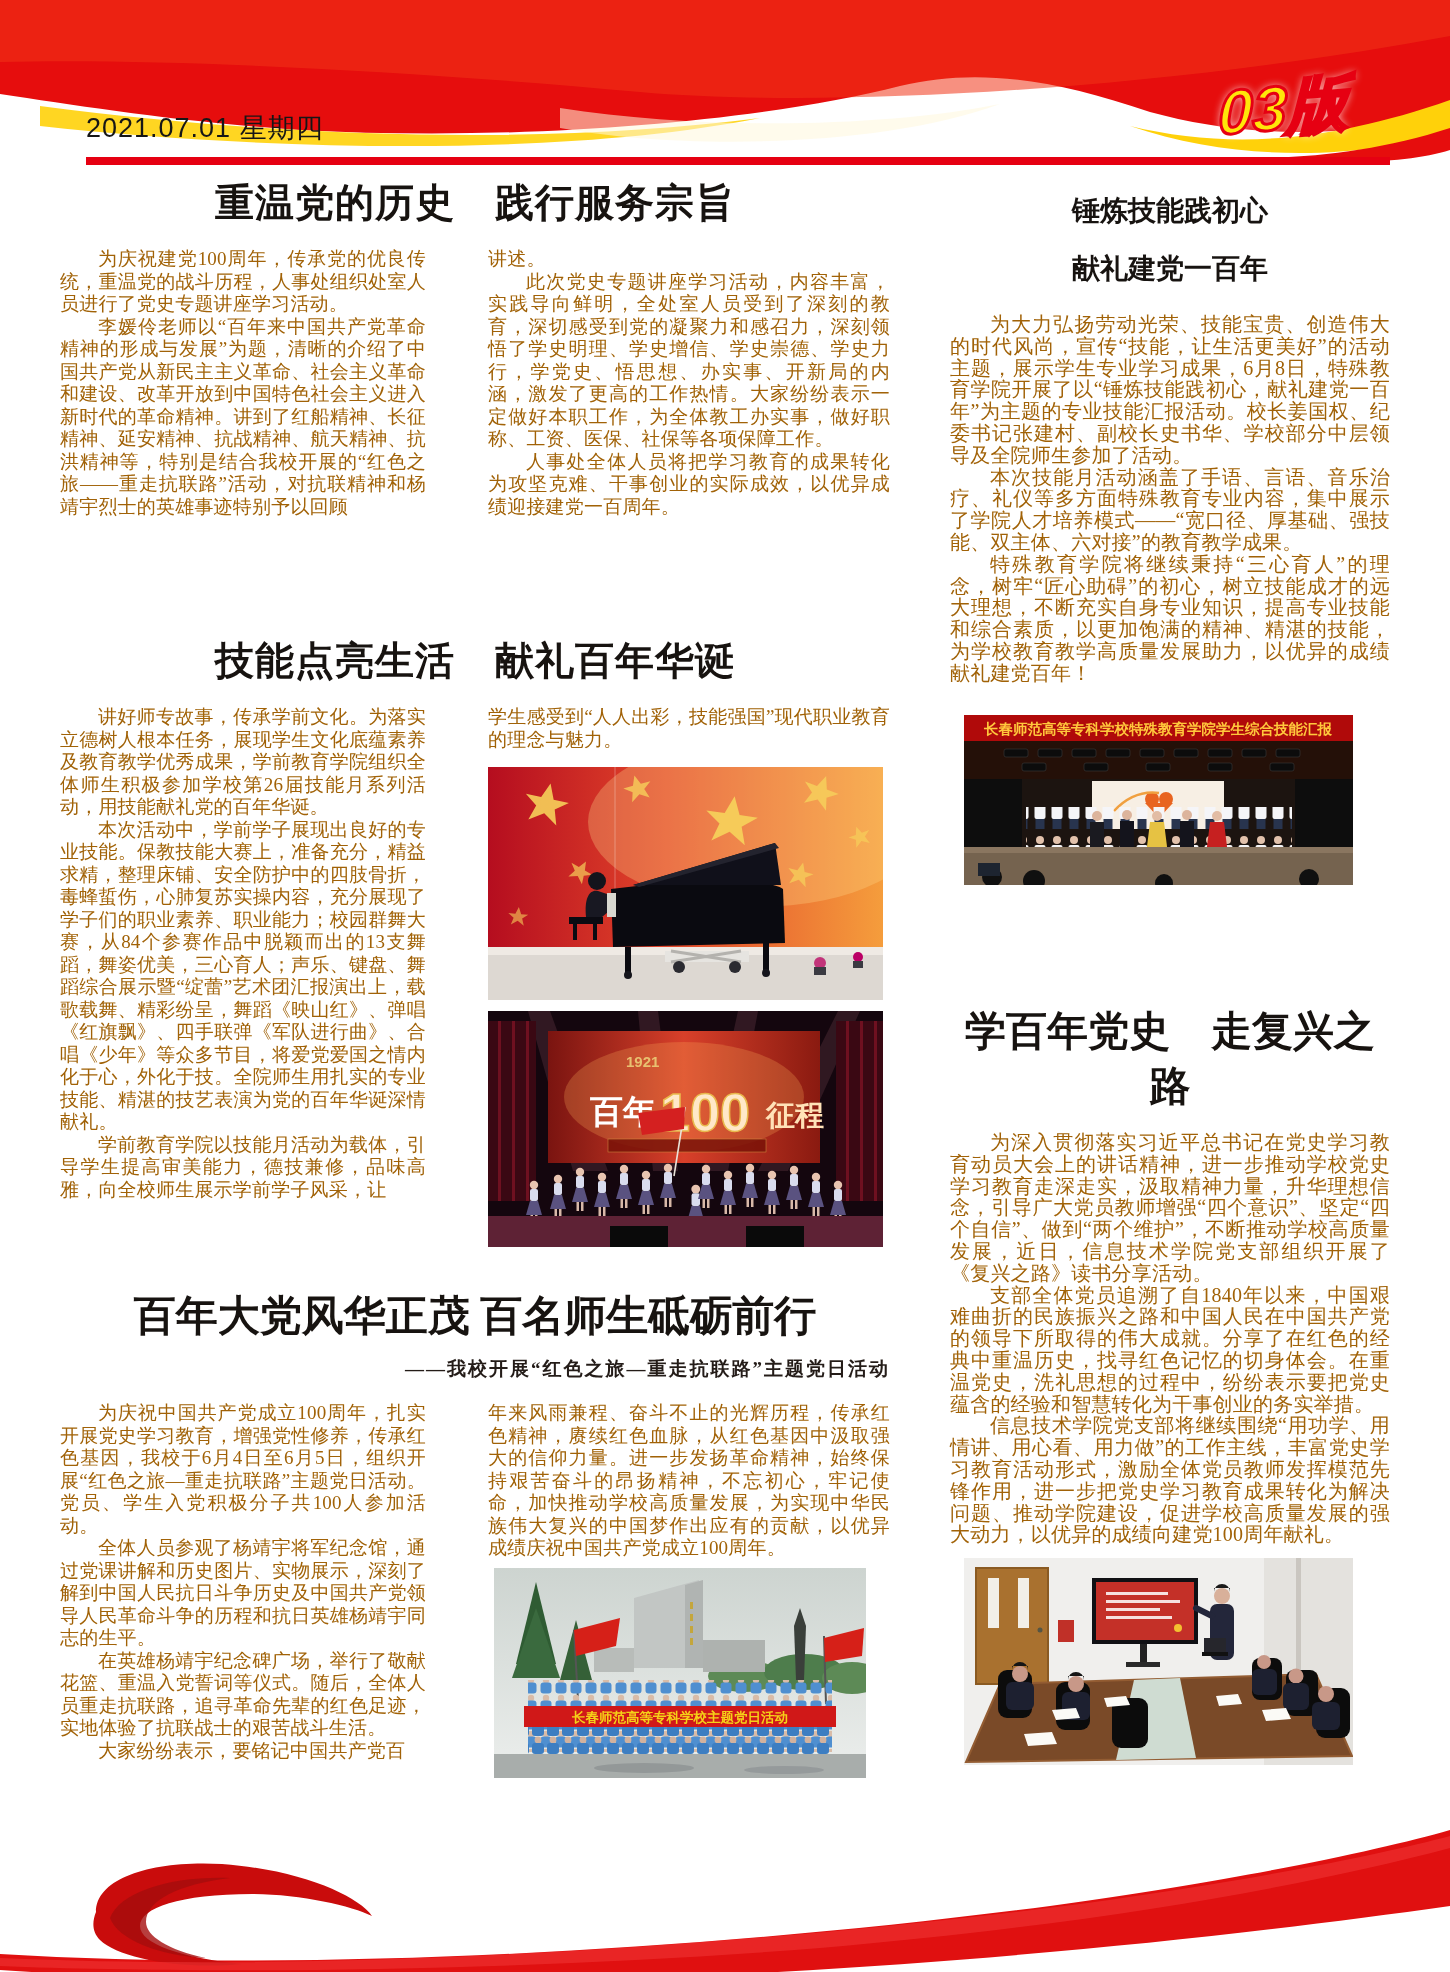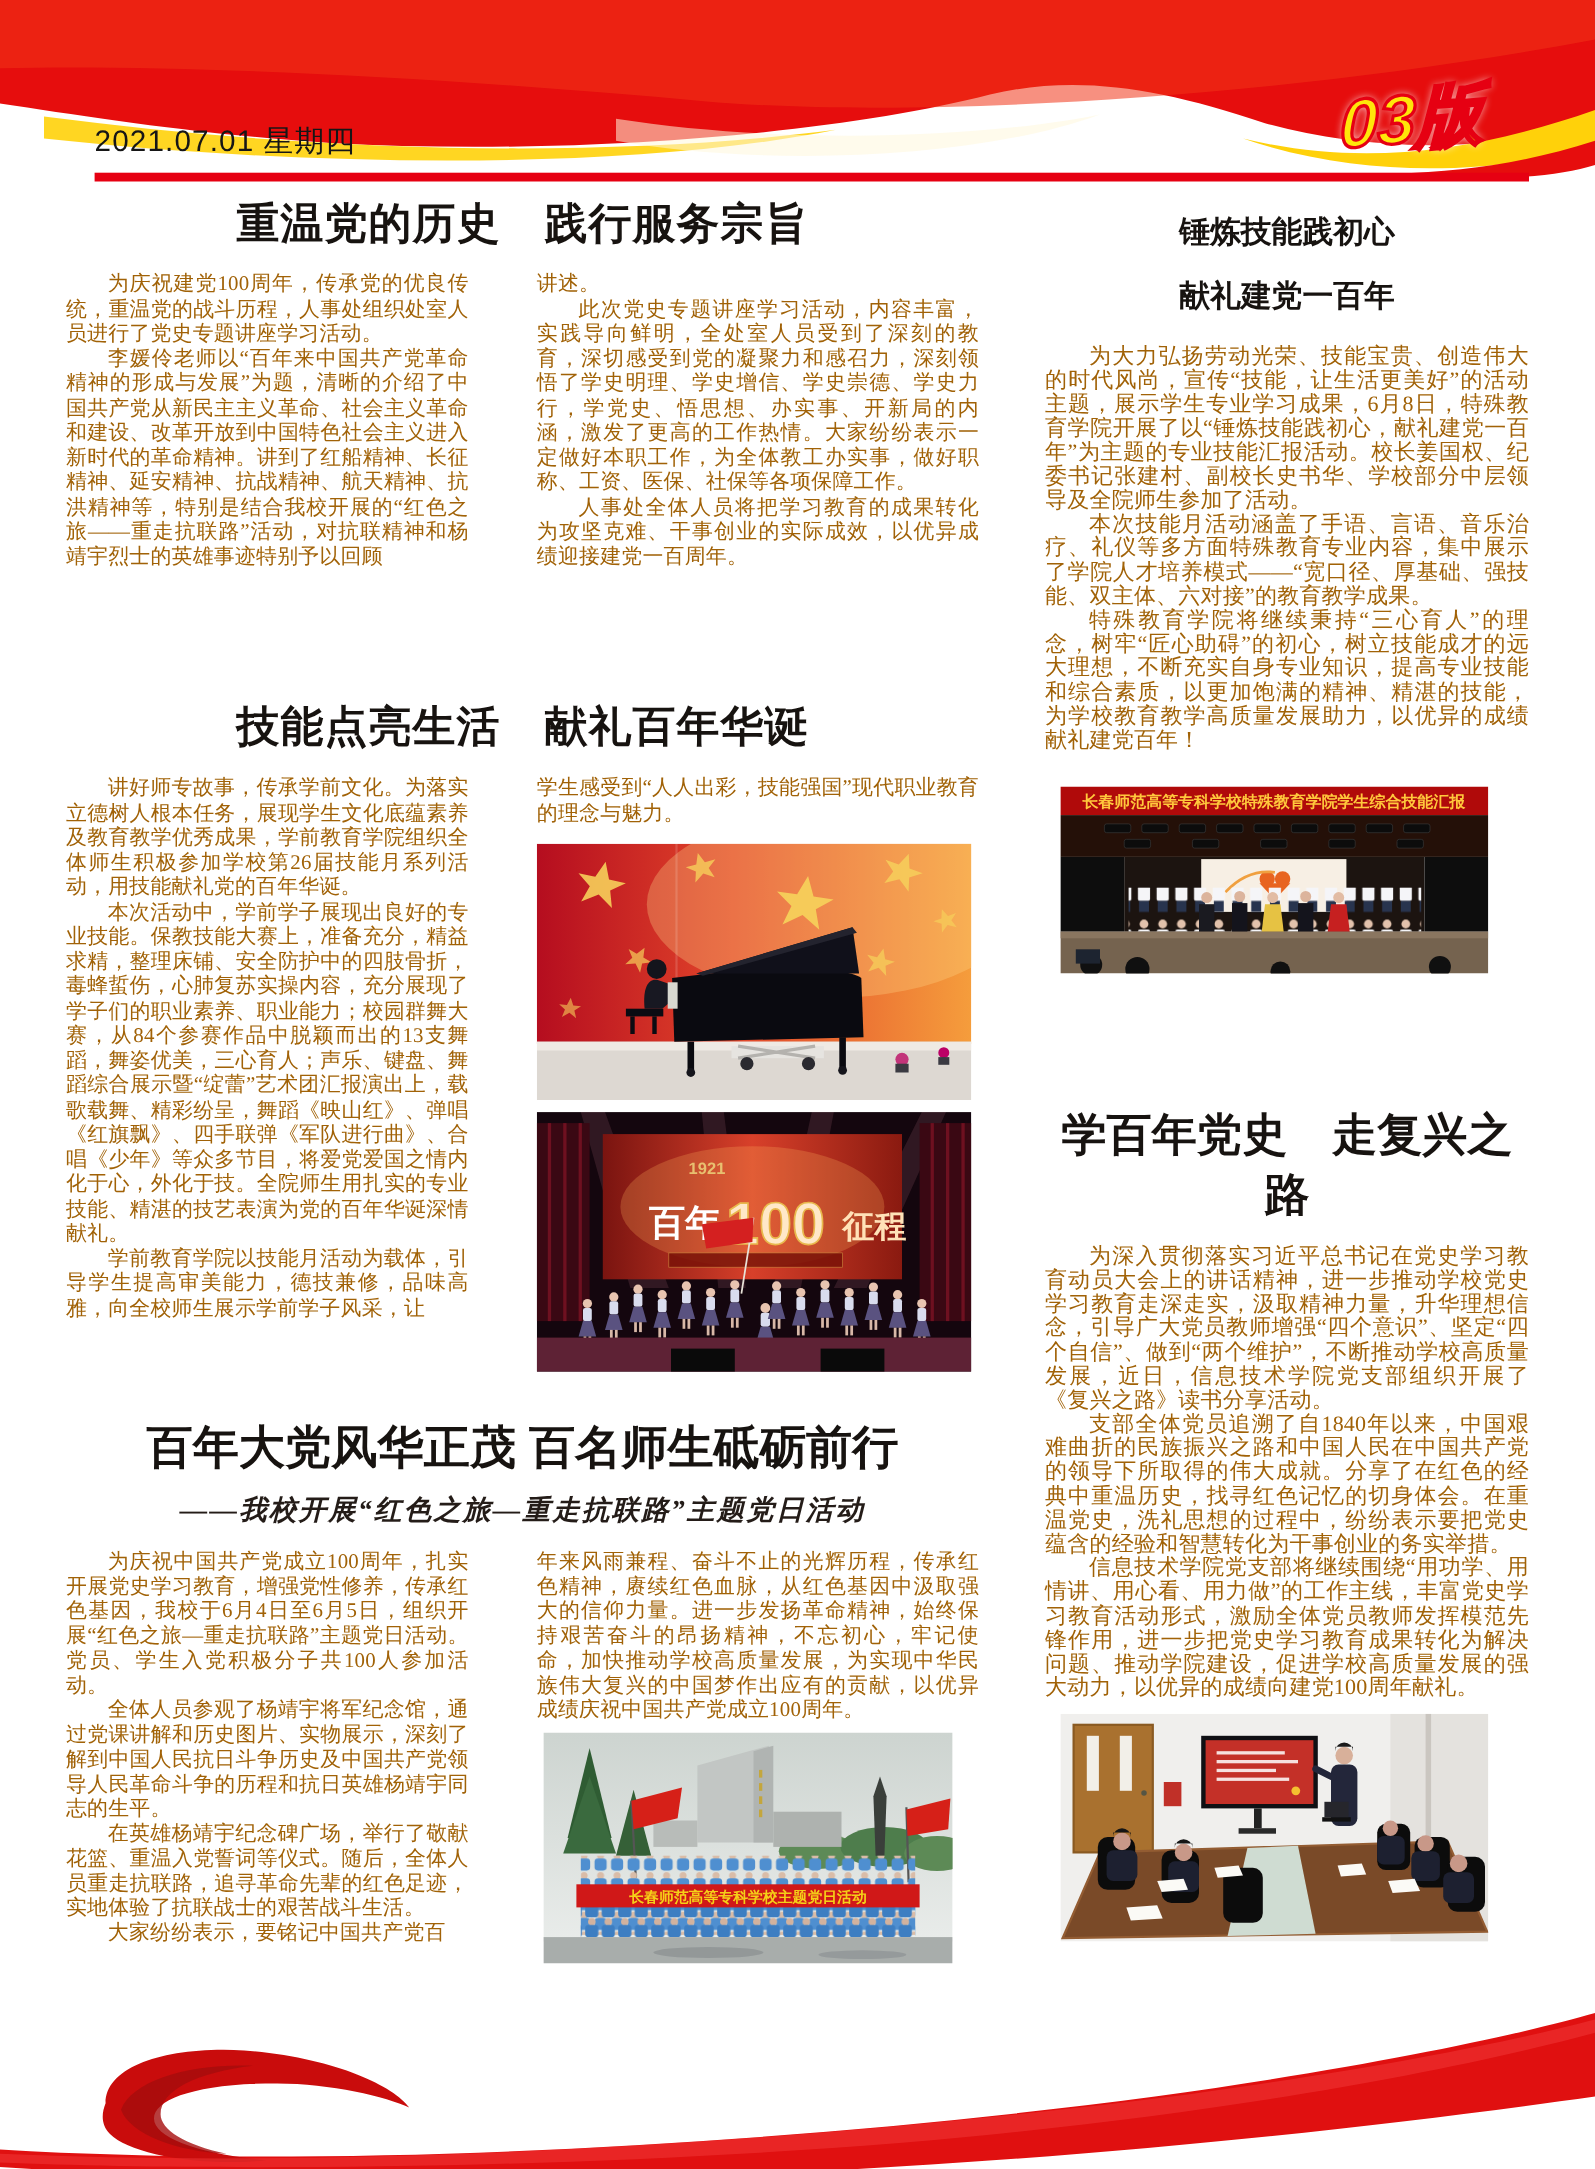--- a/index.html
+++ b/index.html
@@ -14,27 +14,27 @@
         text-shadow:0 0 8px rgba(255,255,255,.9);}
   .rule{position:absolute;top:157px;left:86px;width:1304px;height:8px;background:#e60012;}
 
   .article{position:absolute;}
   #a1{left:60px;top:176px;width:830px;}
   #a2{left:60px;top:634px;width:830px;}
   #a5{left:60px;top:1288px;width:830px;}
   #r1{left:950px;top:182px;width:440px;}
   #r2{left:950px;top:1004px;width:440px;}
 
-  h1{margin:0;font-family:Liberation Sans, sans-serif;color:#171310;text-align:center;font-weight:700;}
+  h1{margin:0;font-family:Liberation Serif, serif;color:#171310;text-align:center;font-weight:700;}
   .t-main{font-size:39px;letter-spacing:1px;margin-bottom:18px;}
   .t-big{font-size:42px;letter-spacing:0;margin-bottom:12px;}
   .t-r1{font-size:28px;line-height:58px;margin-bottom:16px;}
   .t-r2{font-size:41px;margin-bottom:18px;text-align:center;}
-  .subtitle{font-family:"Liberation Serif","DejaVu Serif",serif;font-style:italic;font-weight:700;
-        font-size:25px;color:#241c18;text-align:center;letter-spacing:2px;margin-bottom:20px;}
+  .subtitle{font-family:"Liberation Serif","DejaVu Serif",serif;font-weight:700;
+        font-size:19px;color:#241c18;text-align:right;letter-spacing:2px;margin-bottom:20px;}
 
   .cols{display:flex;}
   .c1{width:366px;margin-right:62px;flex:none;}
   .c2{width:402px;flex:none;}
   p{margin:0;text-indent:2em;text-align:justify;font-size:19px;line-height:22.5px;
     color:#a16207;letter-spacing:.2px;}
   p.cont{text-indent:0;}
   #r1 p,#r2 p{font-size:20px;line-height:21.8px;}
 
   svg.photo{display:block;}

